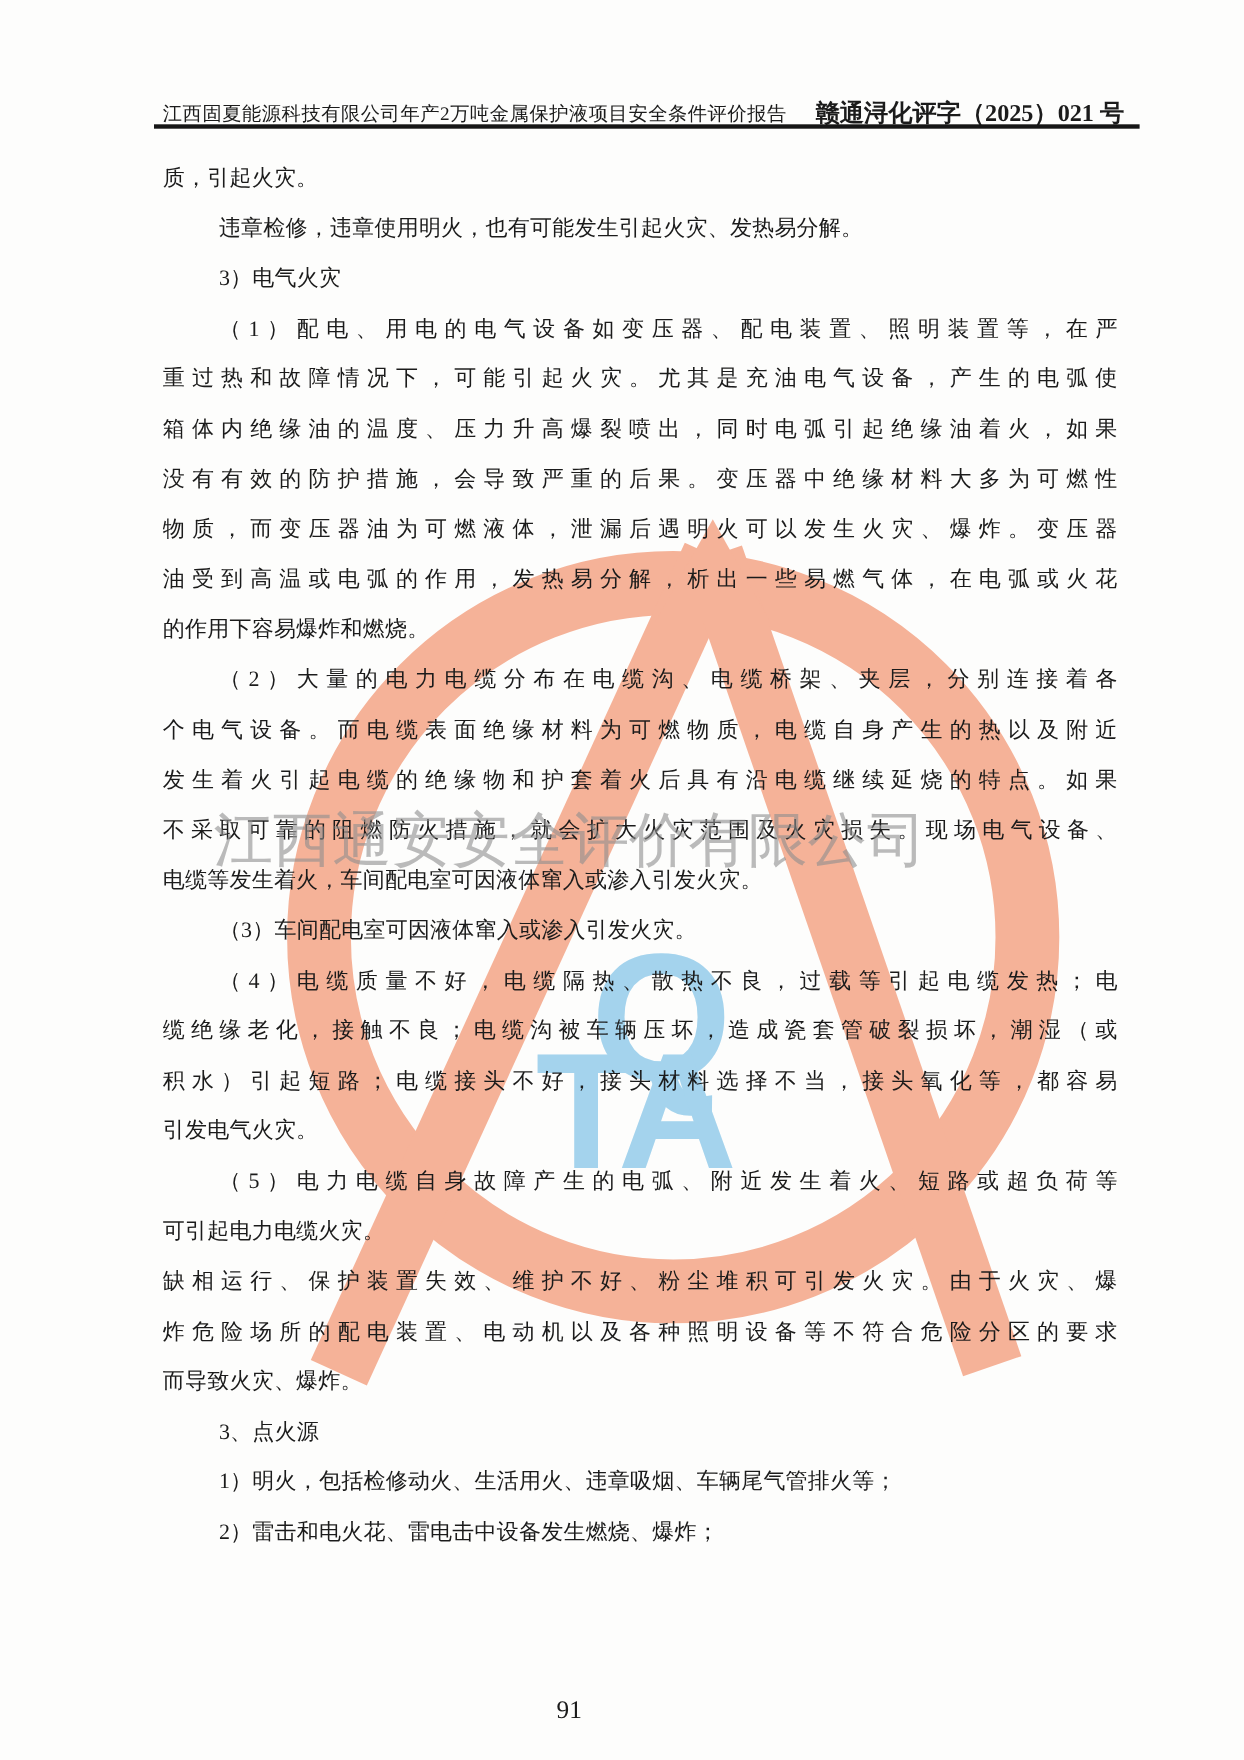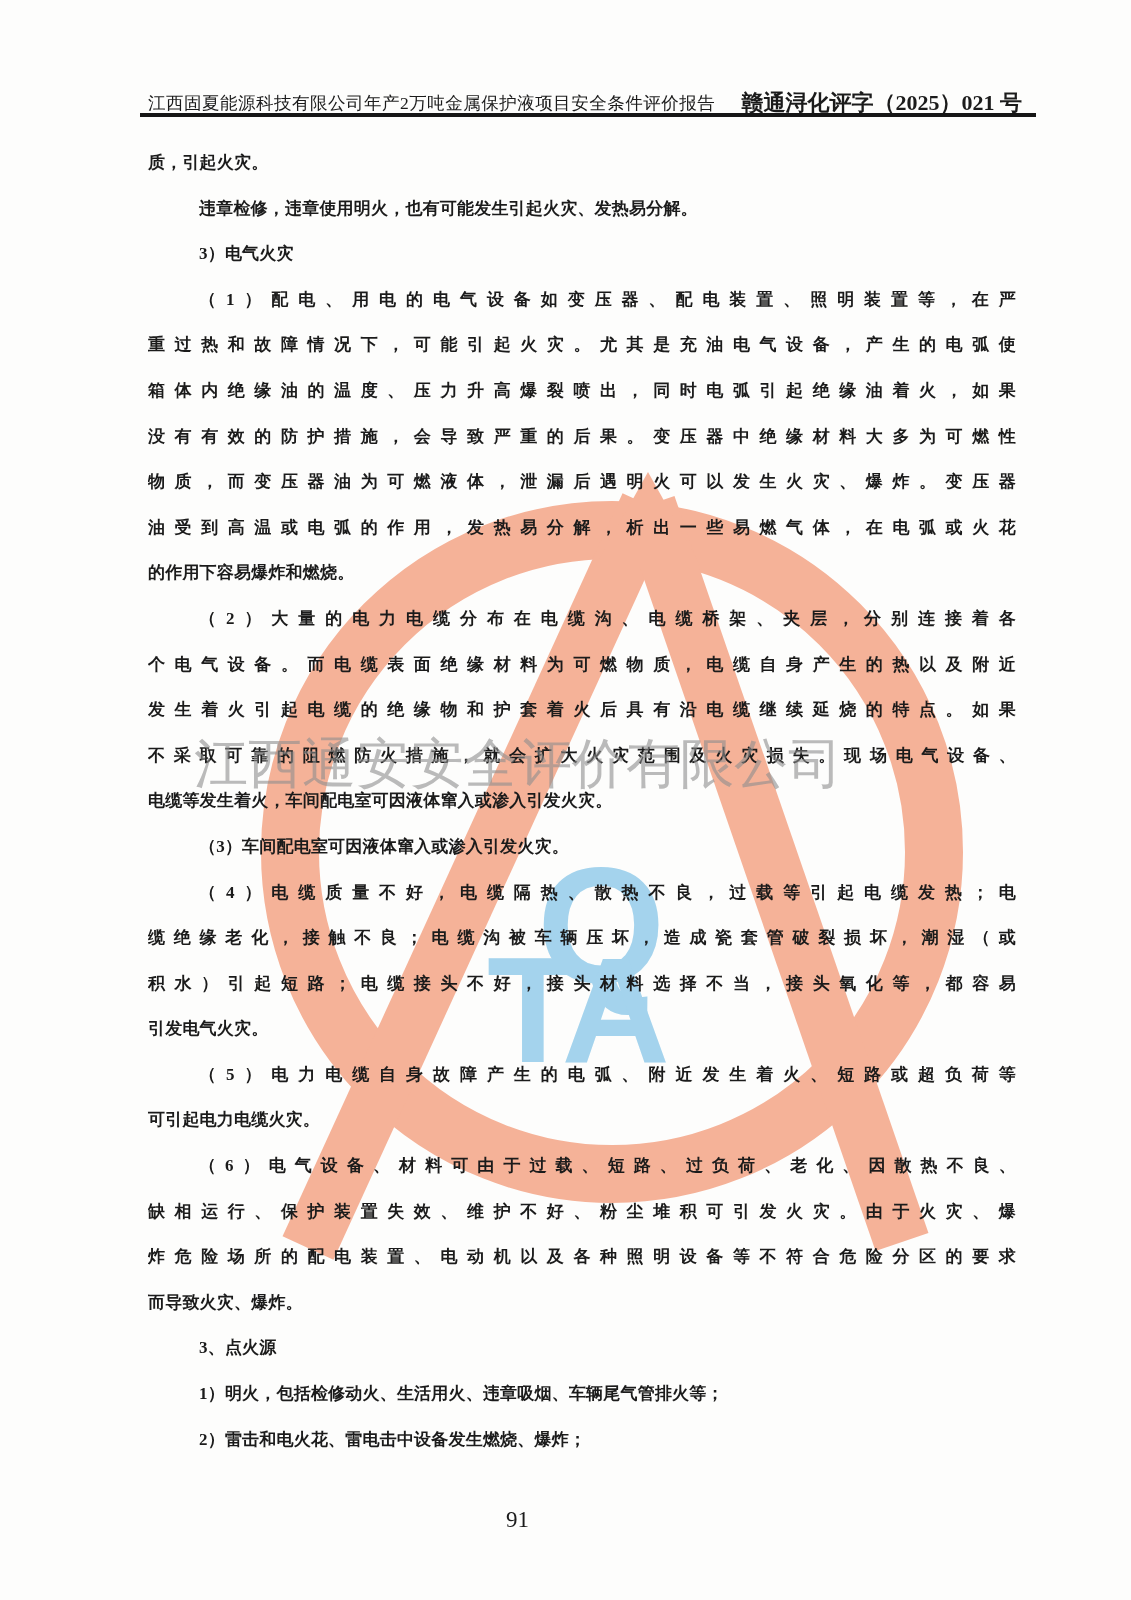--- a/index.html
+++ b/index.html
@@ -22,42 +22,42 @@
   .header-rule{
     position:absolute;left:140px;top:113px;width:896px;height:4px;
     background:#161616;
   }
   
   .body-text{
     position:absolute;left:148px;top:140px;width:868px;
     z-index:2;
   }
   .line{
-    height:45.6px;line-height:45.6px;font-size:17px;
-    white-space:nowrap;letter-spacing:0.2px;font-weight:bold;
+    height:45.6px;line-height:45.6px;font-size:20px;
+    white-space:nowrap;letter-spacing:0.2px;
   }
   .line.ind{padding-left:51px;}
   .line.just{
     white-space:normal;
     text-align:justify;
     text-align-last:justify;
     overflow:hidden;
   }
   
   .wm-logo{position:absolute;left:0;top:0;z-index:1;}
   
   .wm-company{
     position:absolute;left:194px;top:732px;z-index:3;
     font-size:54px;line-height:65px;white-space:nowrap;
     color:var(--wm-gray,#8f8f8f);opacity:.6;
     font-family:"Liberation Serif", serif;
   }
   
   .page-number{
-    position:absolute;left:0;top:1507px;width:1035px;
+    position:absolute;left:0;top:1542px;width:1035px;
     text-align:center;font-size:23px;z-index:2;
   }
 </style>
 </head>
 <body>
 
 <div class="page">
 
   <svg class="wm-logo" width="1131" height="1600" viewBox="0 0 1131 1600" aria-hidden="true">
     <g>
@@ -94,21 +94,20 @@
       <div class="line just">发生着火引起电缆的绝缘物和护套着火后具有沿电缆继续延烧的特点。如果</div>
       <div class="line just">不采取可靠的阻燃防火措施，就会扩大火灾范围及火灾损失。现场电气设备、</div>
       <div class="line">电缆等发生着火，车间配电室可因液体窜入或渗入引发火灾。</div>
       <div class="line ind">（3）车间配电室可因液体窜入或渗入引发火灾。</div>
       <div class="line ind just">（4）电缆质量不好，电缆隔热、散热不良，过载等引起电缆发热；电</div>
       <div class="line just">缆绝缘老化，接触不良；电缆沟被车辆压坏，造成瓷套管破裂损坏，潮湿（或</div>
       <div class="line just">积水）引起短路；电缆接头不好，接头材料选择不当，接头氧化等，都容易</div>
       <div class="line">引发电气火灾。</div>
       <div class="line ind just">（5）电力电缆自身故障产生的电弧、附近发生着火、短路或超负荷等</div>
       <div class="line">可引起电力电缆火灾。</div>
-      <div class="line ind just">（6）电气设备、材料可由于过载、短路、过负荷、老化、因散热不良、</div>
       <div class="line just">缺相运行、保护装置失效、维护不好、粉尘堆积可引发火灾。由于火灾、爆</div>
       <div class="line just">炸危险场所的配电装置、电动机以及各种照明设备等不符合危险分区的要求</div>
       <div class="line">而导致火灾、爆炸。</div>
       <div class="line ind">3、点火源</div>
       <div class="line ind">1）明火，包括检修动火、生活用火、违章吸烟、车辆尾气管排火等；</div>
       <div class="line ind">2）雷击和电火花、雷电击中设备发生燃烧、爆炸；</div>
     </div>
 
   <div class="wm-company">江西通安安全评价有限公司</div>
 

